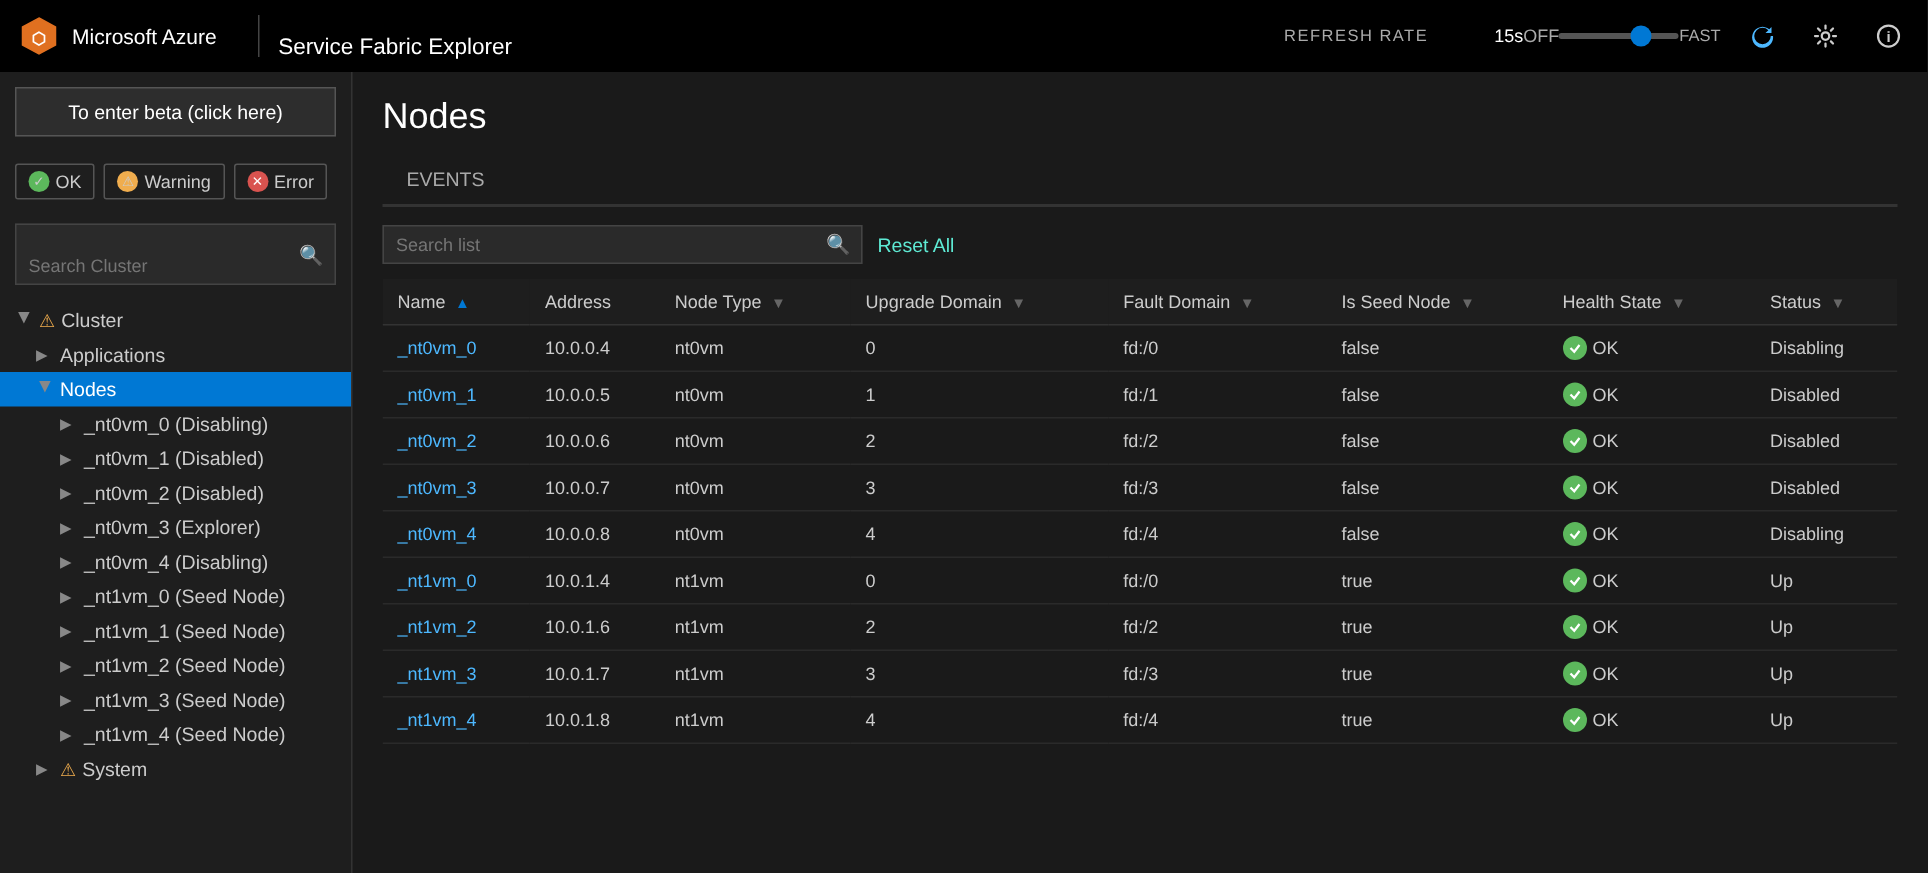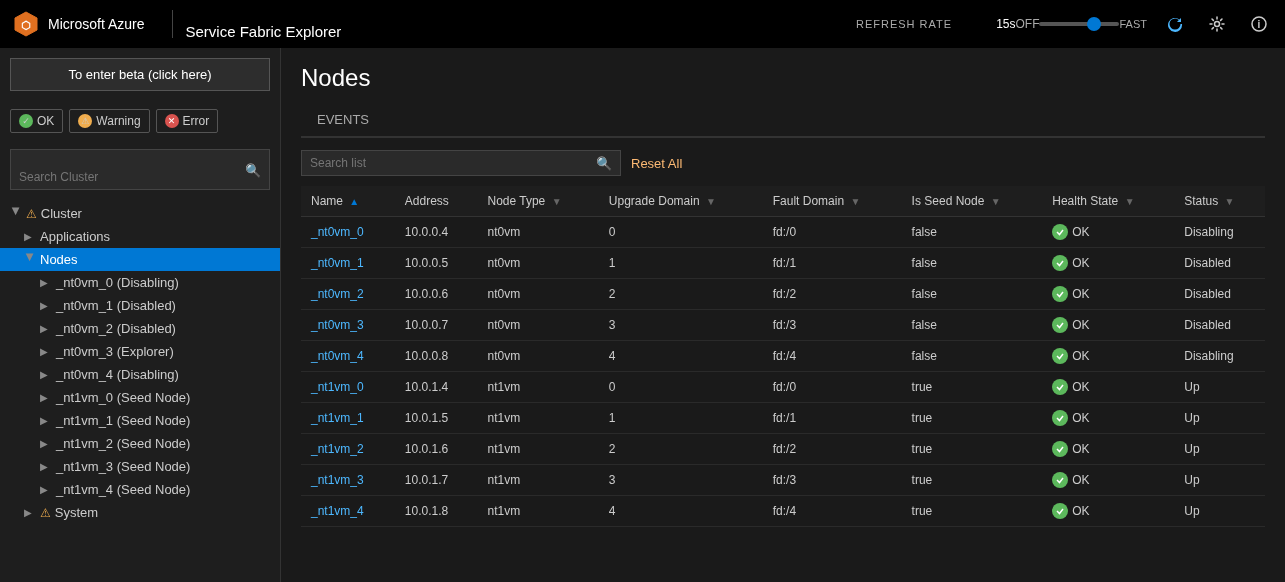--- a/index.html
+++ b/index.html
@@ -17,21 +17,21 @@
     .refresh-off { color: #aaa; font-size: 12px; }
     .refresh-slider { width: 80px; height: 4px; background: #555; border-radius: 2px; position: relative; cursor: pointer; }
     .refresh-slider-thumb { position: absolute; top: -5px; left: 60%; width: 14px; height: 14px; background: #0078d4; border-radius: 50%; }
     .refresh-fast { color: #aaa; font-size: 11px; }
     .topbar-icon { width: 28px; height: 28px; display: flex; align-items: center; justify-content: center; cursor: pointer; color: #ccc; }
 
     
     .main-layout { display: flex; flex: 1; overflow: hidden; }
 
     
-    .sidebar { width: 281px; background: #1e1e1e; display: flex; flex-direction: column; flex-shrink: 0; border-right: 1px solid #333; overflow-y: auto; }
+    .sidebar { width: 235px; background: #1e1e1e; display: flex; flex-direction: column; flex-shrink: 0; border-right: 1px solid #333; overflow-y: auto; }
     .sidebar-beta { background: #2d2d2d; margin: 10px; border: 1px solid #555; padding: 8px 14px; font-size: 13px; color: #fff; cursor: pointer; text-align: center; }
     .sidebar-status-bar { display: flex; align-items: center; gap: 6px; padding: 8px 10px; }
     .status-btn { display: flex; align-items: center; gap: 4px; padding: 4px 8px; border: 1px solid #555; background: transparent; cursor: pointer; font-size: 12px; color: #ccc; border-radius: 2px; }
     .status-btn .dot { width: 14px; height: 14px; border-radius: 50%; display: flex; align-items: center; justify-content: center; font-size: 9px; }
     .dot-ok { background: #5cb85c; }
     .dot-warn { background: #f0ad4e; }
     .dot-err { background: #d9534f; }
     .search-cluster-wrap { padding: 8px 10px; position: relative; }
     .search-cluster-input { width: 100%; background: #2a2a2a; border: 1px solid #444; color: #ccc; padding: 20px 28px 5px 8px; font-size: 12px; outline: none; }
     .search-cluster-icon { position: absolute; right: 18px; top: 50%; transform: translateY(-50%); color: #888; font-size: 13px; }
@@ -53,21 +53,21 @@
     
     .tabs { display: flex; border-bottom: 2px solid #333; margin-bottom: 12px; }
     .tab { padding: 8px 16px; font-size: 13px; color: #aaa; cursor: pointer; border-bottom: 3px solid transparent; margin-bottom: -2px; }
     .tab.active { color: #fff; border-bottom: 3px solid #0078d4; }
 
     
     .table-controls { display: flex; align-items: center; gap: 10px; margin-bottom: 10px; }
     .search-list-wrap { position: relative; flex: 0 0 320px; }
     .search-list-input { width: 100%; background: #2a2a2a; border: 1px solid #444; color: #ccc; padding: 5px 28px 5px 8px; font-size: 12px; outline: none; }
     .search-list-icon { position: absolute; right: 8px; top: 50%; transform: translateY(-50%); color: #888; }
-    .reset-all-btn { color: #fdba74; font-size: 13px; cursor: pointer; background: none; border: none; }
+    .reset-all-btn { color: #5eead4; font-size: 13px; cursor: pointer; background: none; border: none; }
 
     
     .table-wrap { flex: 1; overflow-y: auto; }
     table { width: 100%; border-collapse: collapse; }
     thead tr { background: #1e1e1e; }
     thead th { padding: 8px 10px; text-align: left; font-size: 12px; color: #ccc; font-weight: 400; border-bottom: 1px solid #333; white-space: nowrap; }
     thead th .sort-icon { color: #0078d4; font-size: 10px; margin-left: 3px; }
     thead th .filter-icon { color: #666; font-size: 10px; margin-left: 3px; }
     tbody tr { border-bottom: 1px solid #2a2a2a; }
     tbody td { padding: 7px 10px; font-size: 12px; color: #ccc; }
@@ -320,34 +320,20 @@
               <td>fd:/0</td>
               <td>true</td>
               <td><span class="ok-badge"><span class="ok-circle">
                     <svg viewBox="0 0 10 10" fill="white">
                       <polyline points="2,5 4.5,7.5 8,3" stroke="white" stroke-width="1.5" fill="none"></polyline>
                     </svg>
                   </span> OK</span></td>
               <td>Up</td>
             </tr>
             <tr>
-              <td><a>_nt1vm_1</a></td>
-              <td>10.0.1.5</td>
-              <td>nt1vm</td>
-              <td>1</td>
-              <td>fd:/1</td>
-              <td>true</td>
-              <td><span class="ok-badge"><span class="ok-circle">
-                    <svg viewBox="0 0 10 10" fill="white">
-                      <polyline points="2,5 4.5,7.5 8,3" stroke="white" stroke-width="1.5" fill="none"></polyline>
-                    </svg>
-                  </span> OK</span></td>
-              <td>Up</td>
-            </tr>
-            <tr>
               <td><a>_nt1vm_2</a></td>
               <td>10.0.1.6</td>
               <td>nt1vm</td>
               <td>2</td>
               <td>fd:/2</td>
               <td>true</td>
               <td><span class="ok-badge"><span class="ok-circle">
                     <svg viewBox="0 0 10 10" fill="white">
                       <polyline points="2,5 4.5,7.5 8,3" stroke="white" stroke-width="1.5" fill="none"></polyline>
                     </svg>

